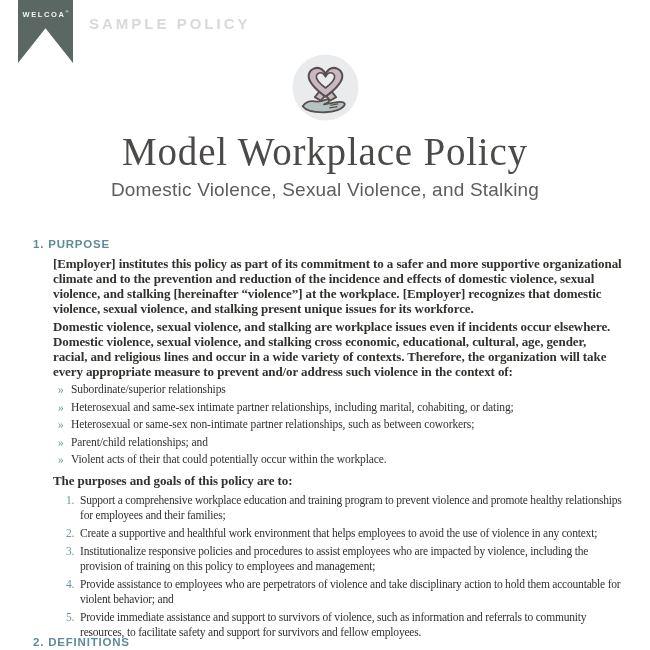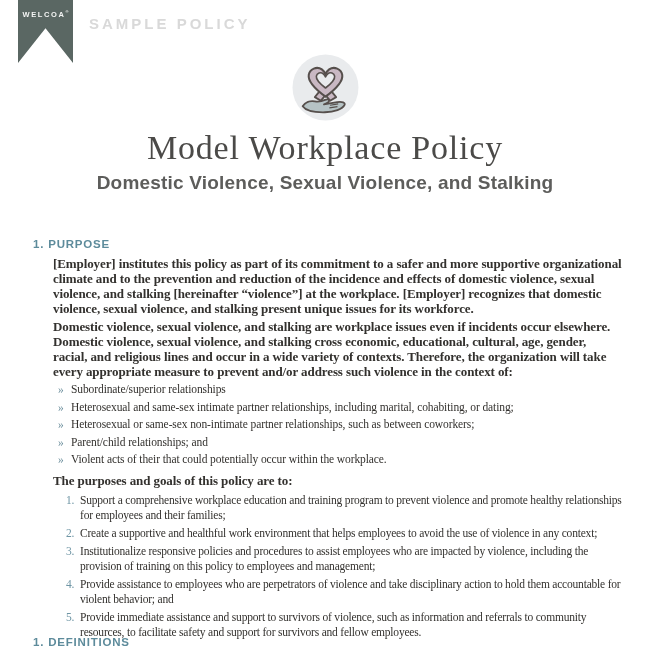--- a/index.html
+++ b/index.html
@@ -13,22 +13,22 @@
          letter-spacing:1.6px;}
   .brand sup{font-size:4px;letter-spacing:0;}
   .sample{position:absolute;left:89px;top:15px;color:#d9d9d9;
           font-family:"Liberation Sans",sans-serif;font-size:15px;font-weight:700;
           letter-spacing:3px;}
   
   .iconwrap{position:absolute;top:54px;left:0;width:100%;text-align:center;}
   
   .titleblock{position:absolute;top:129px;left:0;width:100%;text-align:center;}
   .title{margin:0;font-family:"Liberation Serif",serif;font-weight:500;
-         font-size:34px;color:#4b4a48;letter-spacing:0.8px;}
-  .subtitle{margin-top:5px;font-family:"Liberation Sans",sans-serif;font-weight:700;
+         font-size:39px;color:#4b4a48;letter-spacing:0.8px;}
+  .subtitle{margin-top:5px;font-family:"Liberation Sans",sans-serif;font-weight:400;
             font-size:19px;color:#5d5d5b;letter-spacing:0.2px;}
   
   .content{position:absolute;left:33px;top:232px;width:590px;margin-top:6px;}
   .sechead{margin:0 0 6px 0;font-family:"Liberation Sans",sans-serif;font-size:11.5px;
            font-weight:700;color:#5d8b9b;letter-spacing:0.8px;}
   .body{margin:0 0 3px 20px;width:570px;font-size:13px;line-height:15px;
         color:#33312e;letter-spacing:-0.1px;font-weight:bold;}
   .bullets{list-style:none;margin:3px 0 0 25px;padding:0;}
   .bullet{display:flex;margin-bottom:2.5px;font-size:11.5px;line-height:15px;
           color:#33312e;letter-spacing:-0.1px;}
@@ -132,15 +132,15 @@
           <span class="gtext">Provide assistance to employees who are perpetrators of violence and take disciplinary action to hold them accountable for violent behavior; and</span>
         </li>
 
         <li class="goal">
           <span class="gnum">5.</span>
           <span class="gtext">Provide immediate assistance and support to survivors of violence, such as information and referrals to community resources, to facilitate safety and support for survivors and fellow employees.</span>
         </li>
       </ol>
   </div>
 
-  <h2 class="defs">1. DEFINITIONS</h2>
+  <h2 class="defs">2. DEFINITIONS</h2>
 
 </div>
 
 </body></html>

